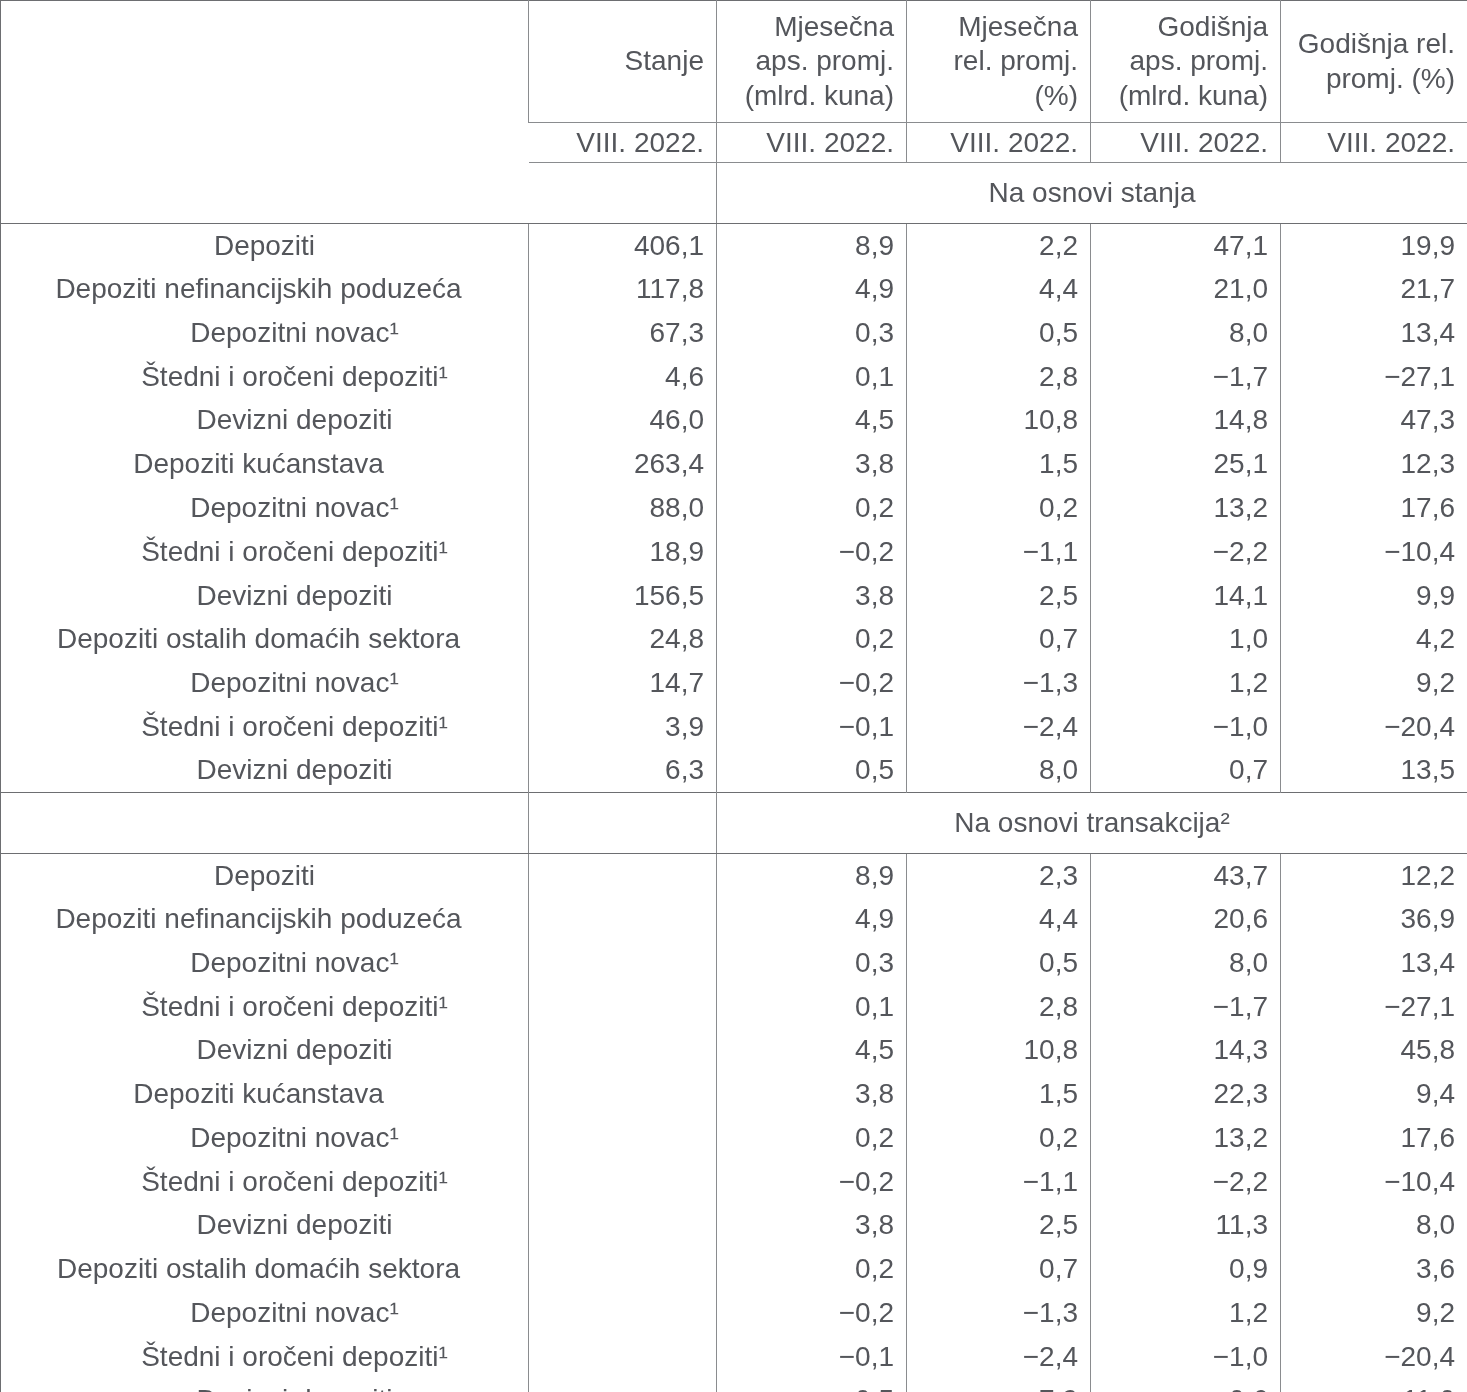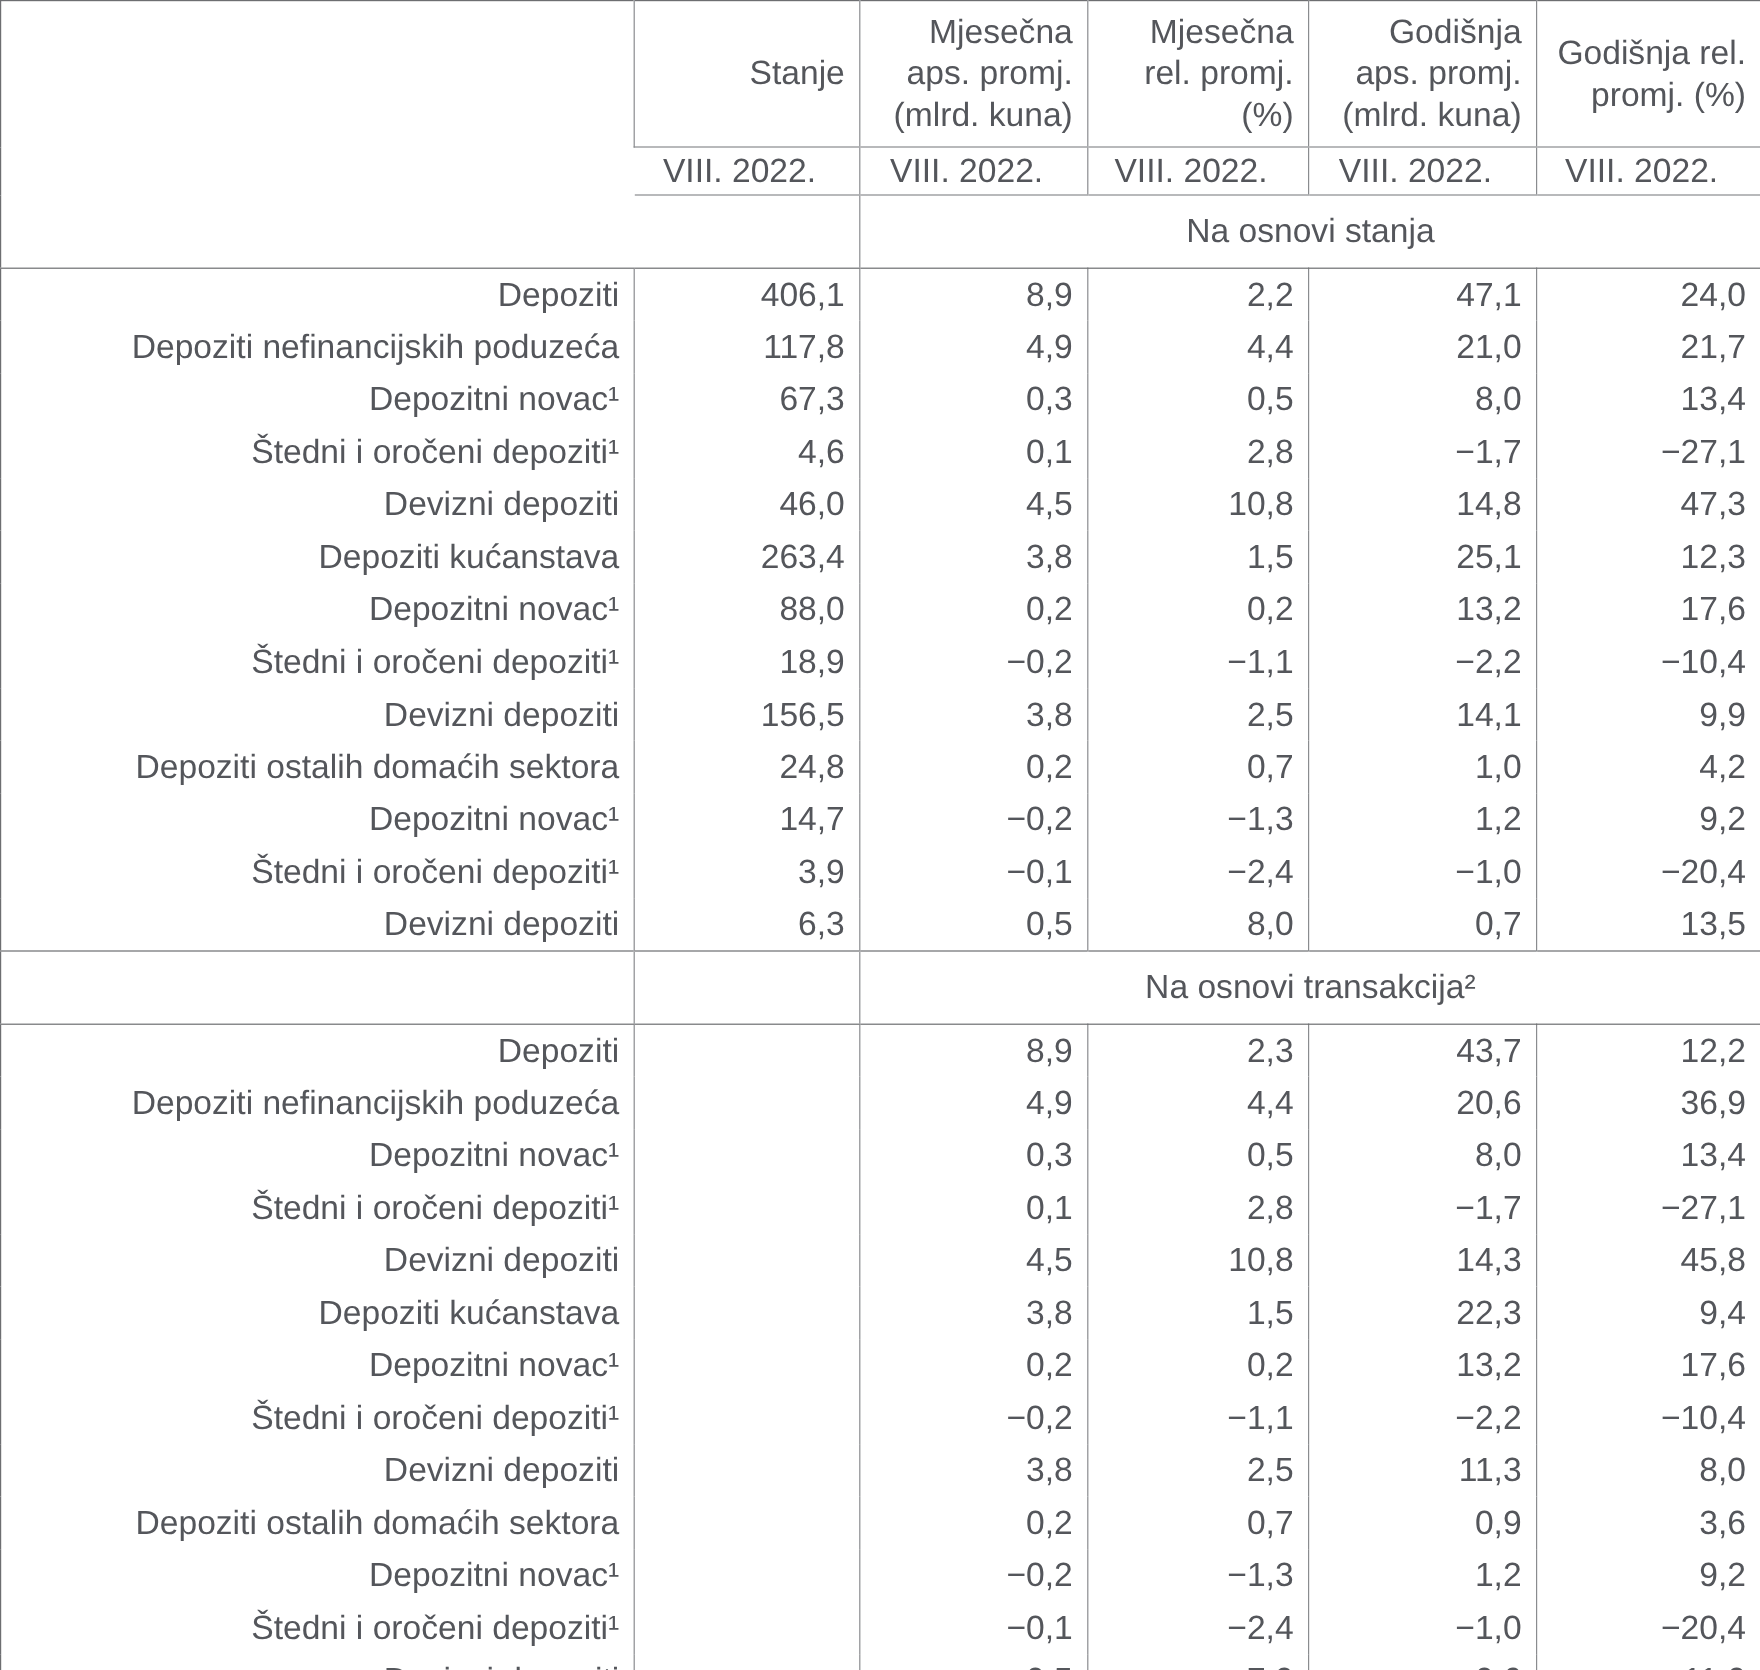--- a/index.html
+++ b/index.html
@@ -26,33 +26,33 @@
   }
   td:first-child,th:first-child{border-left:none;}
   
   tr.r-head{height:122px;}
   tr.r-head th{
     text-align:right;white-space:pre-line;line-height:1.22;
     border-bottom:1px solid var(--grid);
   }
   td.head-spacer{border-bottom:1px solid var(--rule);}
   tr.r-period{height:40px;}
-  tr.r-period th{border-bottom:1px solid var(--grid);}
+  tr.r-period th{text-align:right;border-bottom:1px solid var(--grid);}
   tr.r-band{height:45px;}
   tr.r-band td{border-bottom:1px solid var(--rule);}
   td.band{text-align:center;padding:14px;}
   
   tbody tr.r-data{height:43.77px;}
   tbody tr.r-midband{height:46px;}
   tbody tr.r-midband td{
     border-top:1px solid var(--rule);
     border-bottom:1px solid var(--rule);
     text-align:center;
   }
-  td.c-label{text-align:right;}
+  td.c-label{text-align:center;}
   td.c-num{text-align:right;}
   td.ind0{padding-left:12px;}
   td.ind1{}
   td.ind2{padding-left:72px;}
 </style>
 </head>
 <body>
 
 <div class="page">
   <table class="deposits">
@@ -92,21 +92,21 @@
         <td class="band" colspan="4">Na osnovi stanja</td>
       </tr>
     </thead>
     <tbody id="tbody">
         <tr class="r-data">
           <td class="c-label ind0">Depoziti</td>
           <td class="c-num">406,1</td>
           <td class="c-num">8,9</td>
           <td class="c-num">2,2</td>
           <td class="c-num">47,1</td>
-          <td class="c-num">24,0</td>
+          <td class="c-num">19,9</td>
         </tr>
         <tr class="r-data">
           <td class="c-label ind1">Depoziti nefinancijskih poduzeća</td>
           <td class="c-num">117,8</td>
           <td class="c-num">4,9</td>
           <td class="c-num">4,4</td>
           <td class="c-num">21,0</td>
           <td class="c-num">21,7</td>
         </tr>
         <tr class="r-data">

